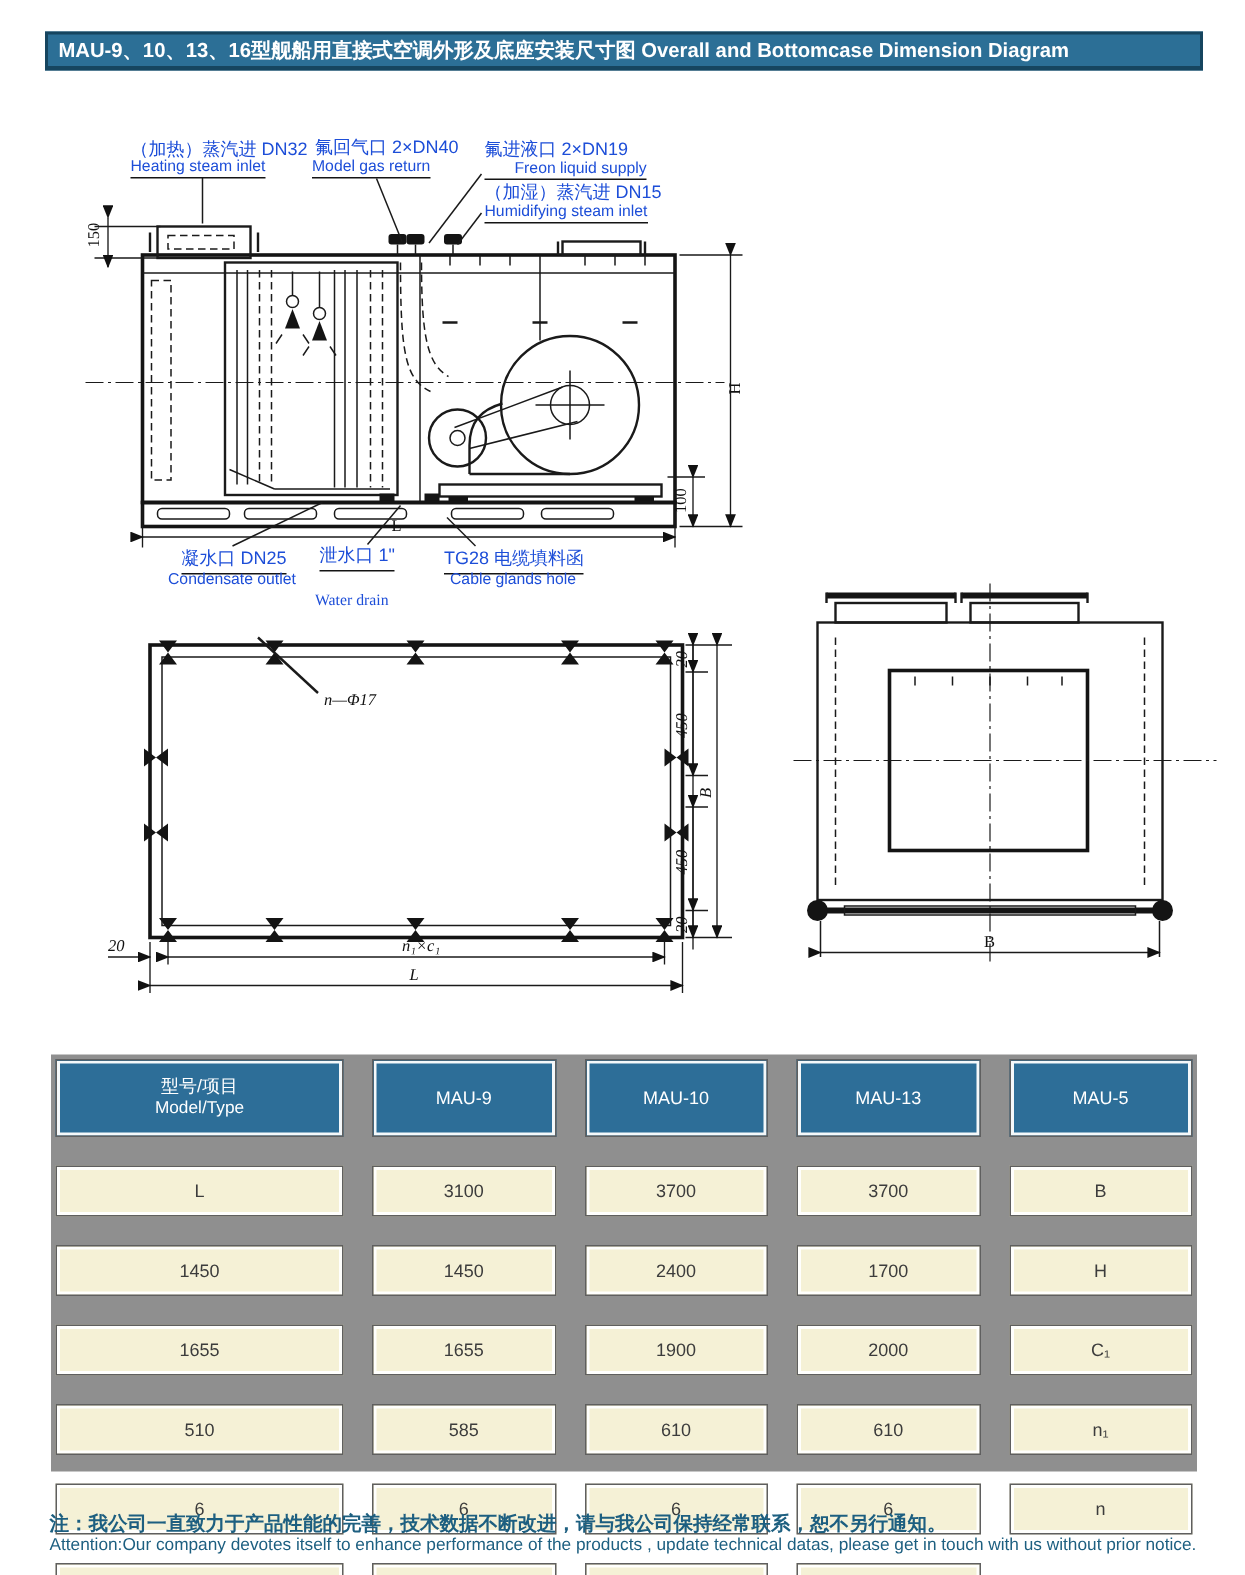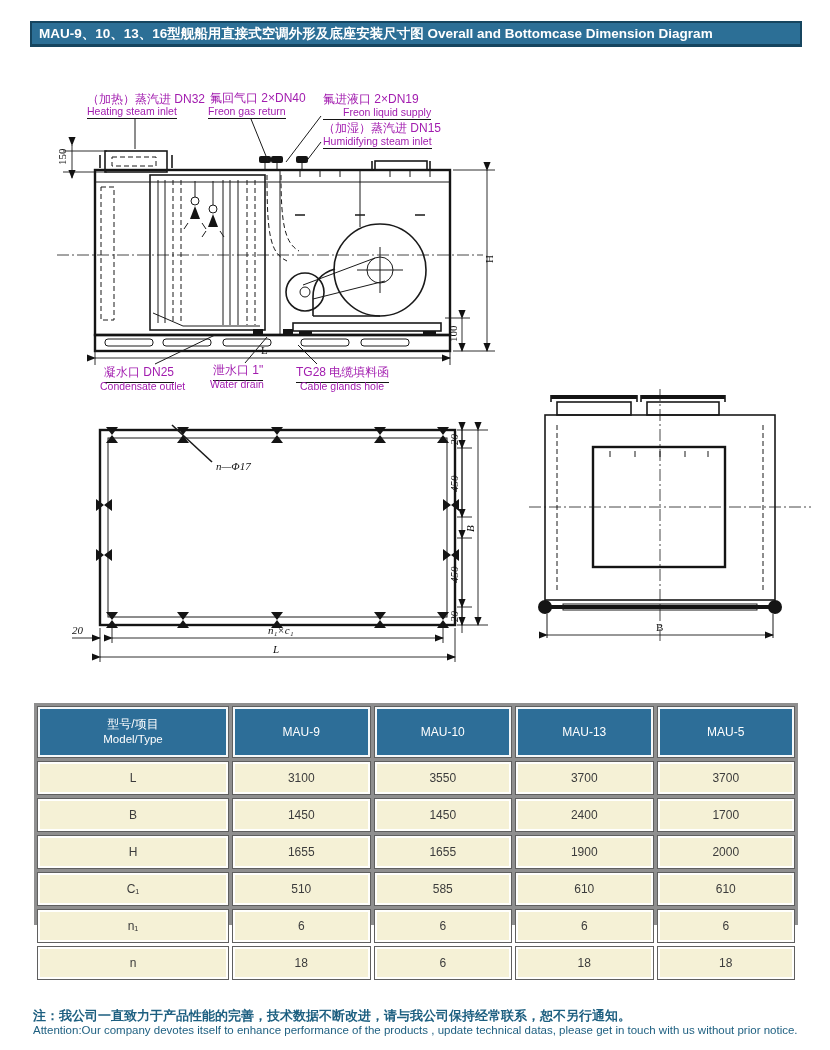--- a/index.html
+++ b/index.html
@@ -7,42 +7,42 @@
     font-family:"Liberation Sans", sans-serif; color:#111; }
   #page { position:relative; width:830px; height:1050px; background:#fff; overflow:hidden; }
 
   
   .titlebar { position:absolute; left:30px; top:21px; width:772px; height:26px;
     background:#2c6f96; border:2px solid #16455f; border-bottom-width:3px;
     color:#fff; font-weight:bold; font-size:13.5px; line-height:21px;
     padding-left:7px; white-space:nowrap; overflow:hidden; }
 
   
-  .dlabel { position:absolute; white-space:nowrap; color:#a21caf; }
+  .dlabel { position:absolute; white-space:nowrap; color:#1d4ed8; }
   .cn { font-size:12px; }
   .en { font-size:10.5px; }
   .uline { border-bottom:1.5px solid #141414; padding-bottom:1px;text-align:center; }
 
   svg { position:absolute; left:0; top:0; overflow:visible; }
   .drawwrap { position:absolute; }
   .thin  { stroke:#1a1a1a; stroke-width:1; fill:none; }
   .med   { stroke:#1a1a1a; stroke-width:1.6; fill:none; }
   .thick { stroke:#141414; stroke-width:2.4; fill:none; }
   .xthick{ stroke:#141414; stroke-width:4; fill:none; }
   .dash  { stroke:#1a1a1a; stroke-width:1; fill:none; stroke-dasharray:5 3; }
   .cline { stroke:#1a1a1a; stroke-width:0.8; fill:none; stroke-dasharray:12 3 2 3; }
   .dim   { stroke:#1a1a1a; stroke-width:0.9; fill:none; }
   .fillb { fill:#141414; stroke:none; }
   .dimtxt{ font-family:"Liberation Serif", serif; font-size:11px; fill:#111; }
 
   
-  .dtable { position:absolute; left:34px; top:703px; width:764px; height:222px;
+  .dtable { position:absolute; left:34px; top:703px; width:764px; height:278px;
     background:#8f8f8f; padding:3px; display:grid;
     grid-template-columns:192px repeat(4, 1fr);
-    grid-template-rows:52px repeat(6, 34px); gap:3px; }
+    grid-template-rows:52px repeat(6, 34px); gap:19px; }
   .cell { background:#f5f1d6; border:1px solid #5f5f5f;
     box-shadow: inset 0 0 0 2px rgba(255,255,255,.95);
     display:flex; flex-direction:column; align-items:center; justify-content:center;
     font-size:12px; color:#3c3c3c; line-height:1.25; }
   .cell.head { background:#2d6e98; color:#fff; }
   .cell .sub { font-size:11.5px; }
 
   
   .note-cn { position:absolute; left:33px; top:1007px; font-size:13px; color:#1d5f80; font-weight:bold; white-space:nowrap; }
   .note-en { position:absolute; left:33px; top:1024px; font-size:11.5px; color:#1d5f80; white-space:nowrap; }
@@ -146,29 +146,29 @@
       <path class="dim" d="M407,233 V266" marker-start="url(#ar1)" marker-end="url(#ar1)"></path>
       <text class="dimtxt" x="402" y="257" transform="rotate(-90 402 257)">100</text>
 
       <path class="dim" d="M40,252 V280 M395,252 V280"></path>
       <path class="dim" d="M40,273 H395" marker-start="url(#ar1)" marker-end="url(#ar1)"></path>
       <text class="dimtxt" x="206" y="269">L</text>
     </svg>
     <div class="dlabel cn" style="left:32px; top:6px;">（加热）蒸汽进 DN32</div>
     <div class="dlabel en uline" style="left:32px; top:20px;">Heating steam inlet</div>
     <div class="dlabel cn" style="left:155px; top:5px;">氟回气口 2×DN40</div>
-    <div class="dlabel en uline" style="left:153px; top:20px;">Freon gas return</div>
+    <div class="dlabel en uline" style="left:153px; top:20px;">Model gas return</div>
     <div class="dlabel cn" style="left:268px; top:6px;">氟进液口 2×DN19</div>
     <div class="dlabel en uline" style="left:268px; top:21px;padding-left:20px;">Freon liquid supply</div>
     <div class="dlabel cn" style="left:268px; top:35px;">（加湿）蒸汽进 DN15</div>
     <div class="dlabel en uline" style="left:268px; top:50px;">Humidifying steam inlet</div>
-    <div class="dlabel cn uline" style="left:49px; top:279px;">凝水口 DN25</div>
-    <div class="dlabel en" style="left:45px; top:295px;">Condensate outlet</div>
+    <div class="dlabel cn uline" style="left:66px; top:279px;">凝水口 DN25</div>
+    <div class="dlabel en" style="left:57px; top:295px;">Condensate outlet</div>
     <div class="dlabel cn uline" style="left:158px; top:277px;">泄水口 1"</div>
-    <div class="dlabel en" style="left:155px; top:293px;">Water drain</div>
+    <div class="dlabel en" style="left:155px; top:310px;font-family:Liberation Serif, serif;">Water drain</div>
     <div class="dlabel cn uline" style="left:241px; top:279px;">TG28 电缆填料函</div>
     <div class="dlabel en" style="left:245px; top:295px;">Cable glands hole</div>
   </div>
 
   <div class="drawwrap" style="left:60px; top:400px; width:440px; height:270px;font-style:italic;">
     <svg width="440" height="270" viewBox="0 0 440 270">
       <defs>
         <marker id="ar2" markerWidth="10" markerHeight="8" refX="9" refY="4" orient="auto">
           <path d="M0,0 L10,4 L0,8 Z" fill="#111"></path>
         </marker>
@@ -260,21 +260,20 @@
       <span>型号/项目</span>
       <span class="sub">Model/Type</span>
     </div>
     <div class="cell head">MAU-9</div>
     <div class="cell head">MAU-10</div>
     <div class="cell head">MAU-13</div>
     <div class="cell head">MAU-5</div>
 
     <div class="cell">L</div>
     <div class="cell">3100</div>
-    <div class="cell">3550</div>
     <div class="cell">3700</div>
     <div class="cell">3700</div>
 
     <div class="cell">B</div>
     <div class="cell">1450</div>
     <div class="cell">1450</div>
     <div class="cell">2400</div>
     <div class="cell">1700</div>
 
     <div class="cell">H</div>

